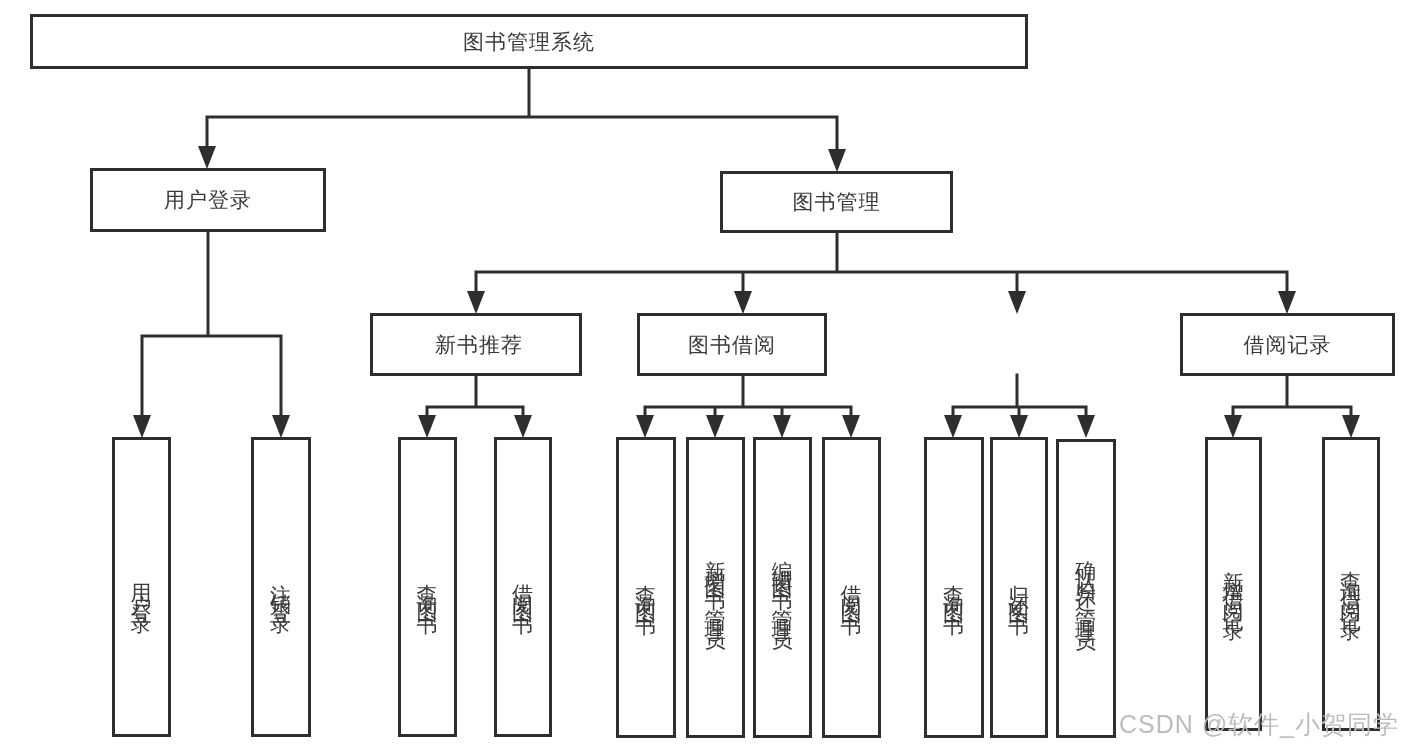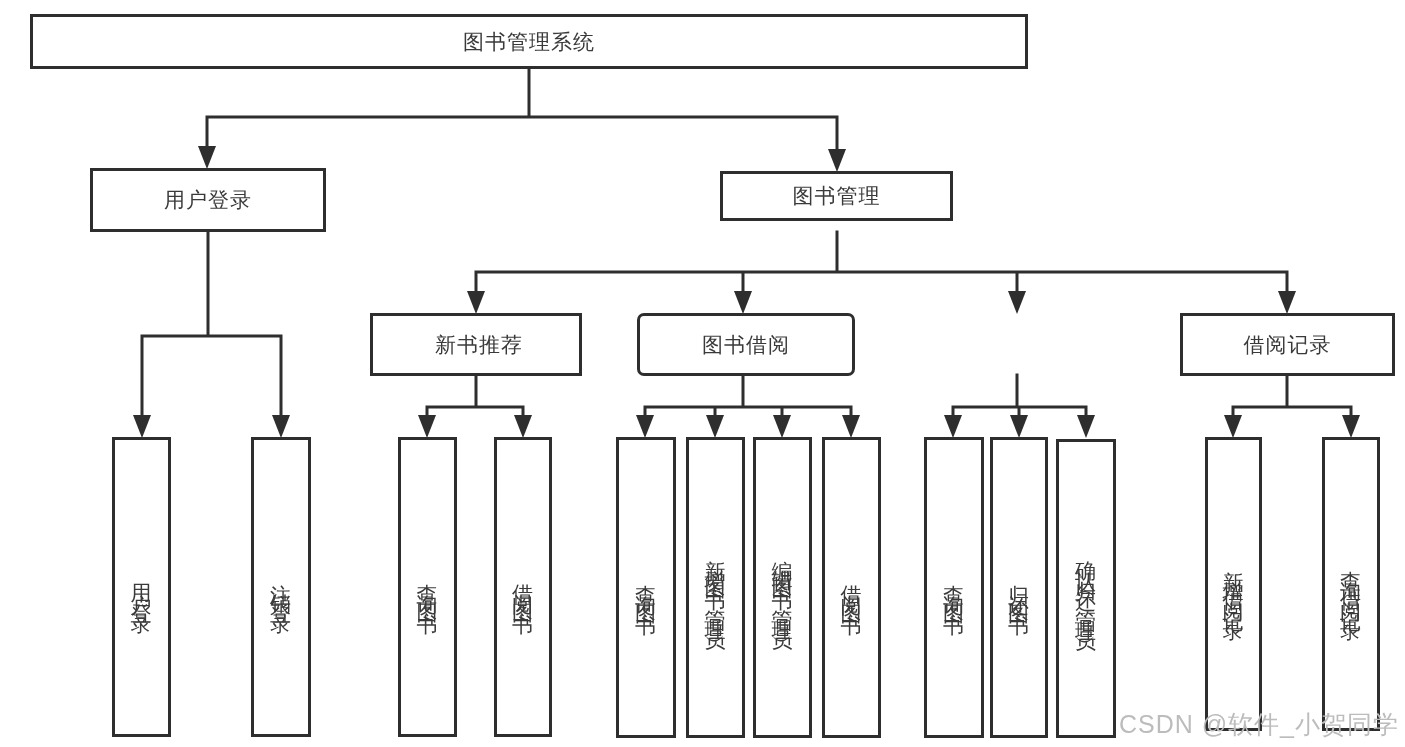--- a/index.html
+++ b/index.html
@@ -78,24 +78,24 @@
       <polygon points="936,415 954,415 945,438" fill="#2e2e2e"></polygon>
       <polygon points="1002,415 1020,415 1011,438" fill="#2e2e2e"></polygon>
       <polygon points="1069,415 1087,415 1078,438" fill="#2e2e2e"></polygon>
       <polygon points="1216,415 1234,415 1225,438" fill="#2e2e2e"></polygon>
       <polygon points="1334,415 1352,415 1343,438" fill="#2e2e2e"></polygon>
     </svg>
 
   <div class="node" style="left:22px; top:14px; width:998px; height:55px;">图书管理系统</div>
 
   <div class="node" style="left:82px; top:168px; width:236px; height:64px;">用户登录</div>
-  <div class="node" style="left:712px; top:171px; width:233px; height:50px;">图书管理</div>
+  <div class="node" style="left:712px; top:171px; width:233px; height:62px;">图书管理</div>
 
   <div class="node" style="left:362px; top:313px; width:212px; height:63px;padding-left:6px;">新书推荐</div>
-  <div class="node" style="left:629px; top:313px; width:218px; height:63px;border-radius:7px;">图书借阅</div>
+  <div class="node" style="left:629px; top:313px; width:190px; height:63px;">图书借阅</div>
   <div class="node" style="left:1172px; top:313px; width:215px; height:63px;">借阅记录</div>
 
   <div class="node vnode" style="left:104px; top:437px; width:59px; height:300px;">
     <span>用户登录</span>
   </div>
   <div class="node vnode" style="left:243px; top:437px; width:60px; height:300px;">
     <span>注销登录</span>
   </div>
 
   <div class="node vnode" style="left:390px; top:437px; width:59px; height:300px;">

